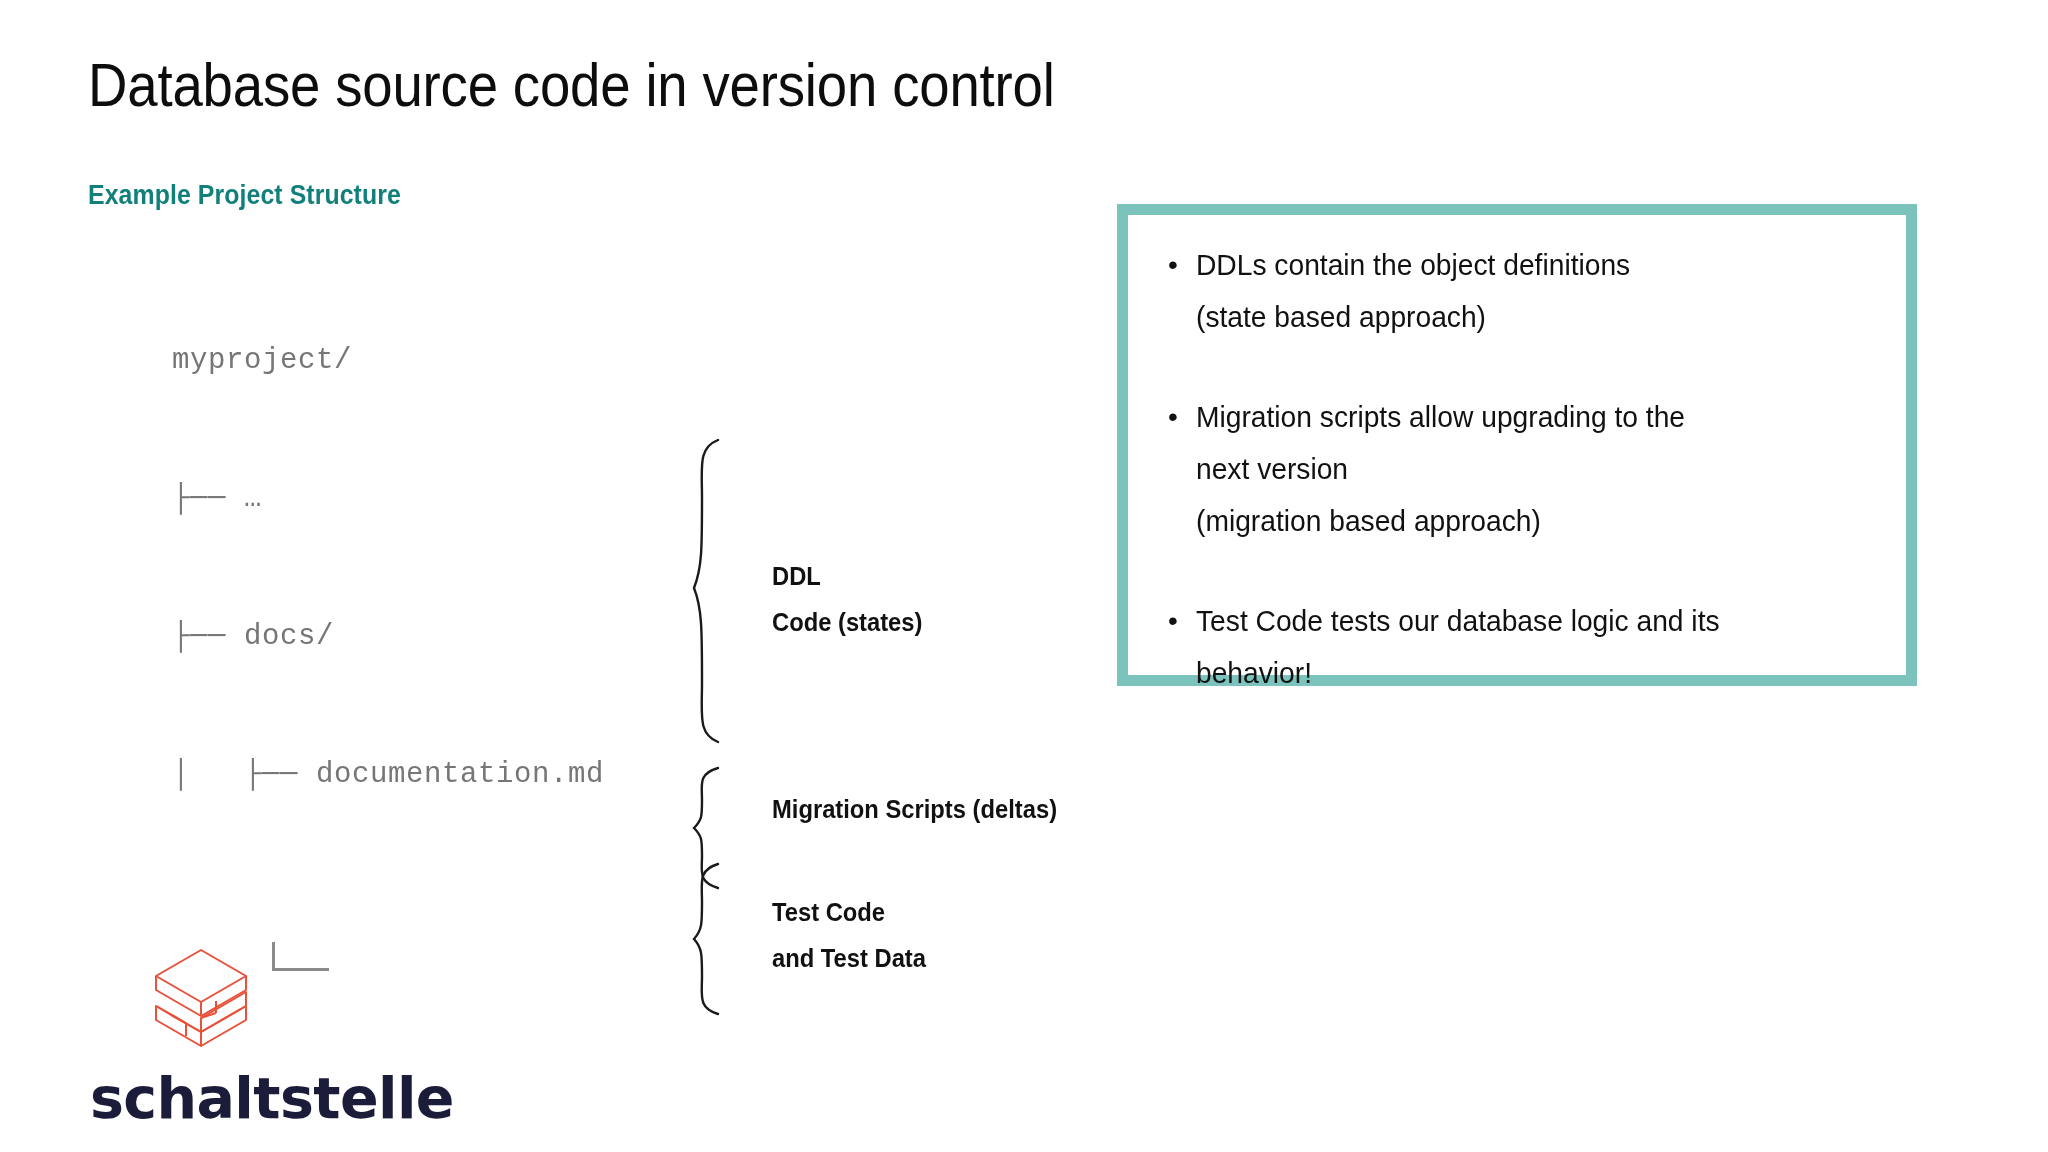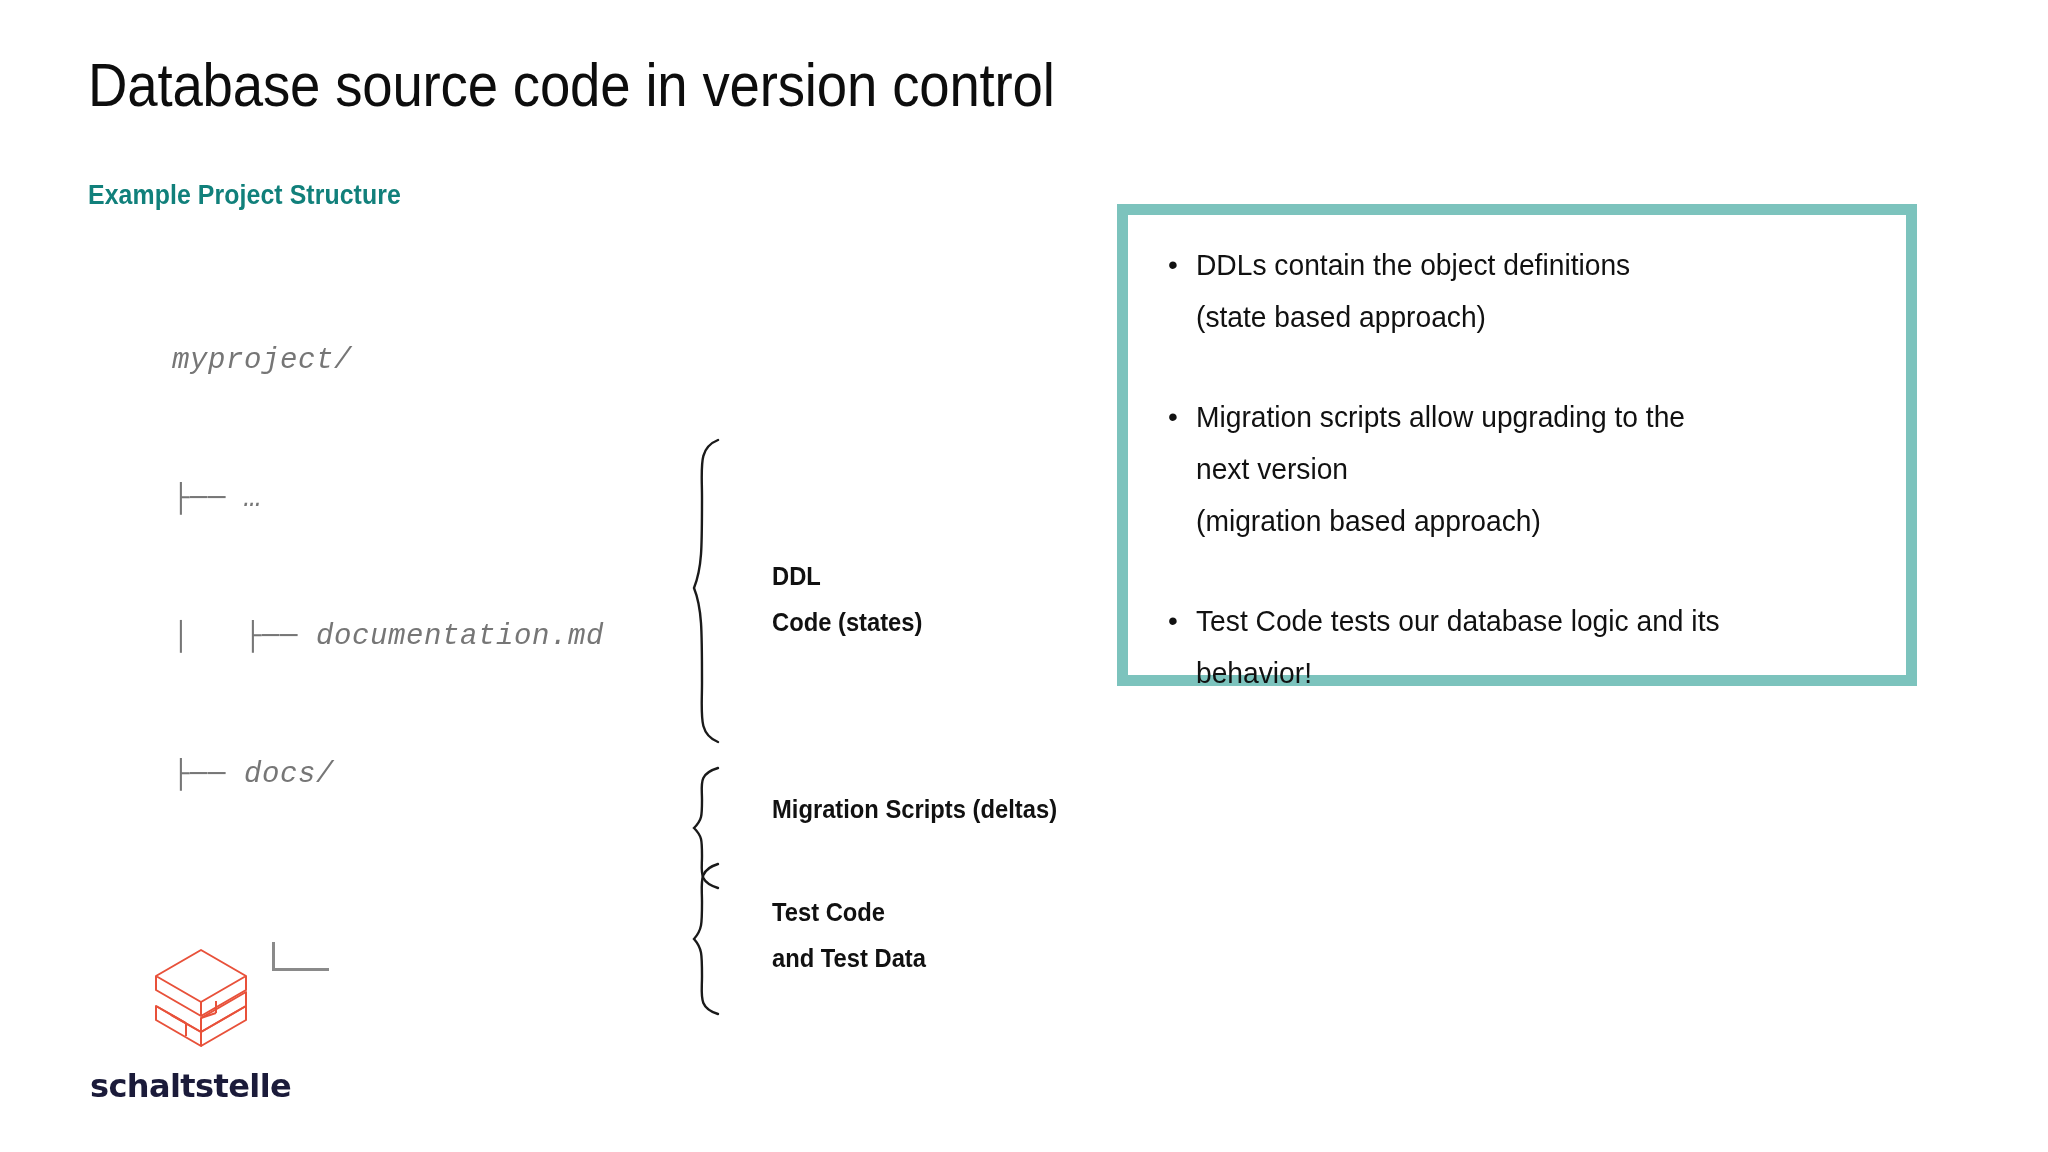--- a/index.html
+++ b/index.html
@@ -53,21 +53,20 @@
     font-family: "Liberation Mono", "DejaVu Sans Mono", monospace;
     font-size: 29px;
     line-height: 46px;
     color: #767676;
     white-space: pre;
     letter-spacing: 0.6px;
   }
   .tree-row {
     white-space: pre;
     height: 46px;
-    font-style: italic;
   }
 
   
   .brace-group {
     position: absolute;
   }
   .brace-svg { display: block; }
   .annot-label {
     position: absolute;
     font-size: 25px;
@@ -121,21 +120,21 @@
   
   #logo-block {
     position: absolute;
     left: 90px;
     top: 944px;
     width: 260px;
   }
   #logo-mark { display: block; margin-left: 56px; }
   #logo-wordmark {
     margin-top: 6px;
-    font-size: 32px;
+    font-size: 57px;
     font-weight: 600;
     color: #1b1b3a;
     letter-spacing: -0.6px;
     line-height: 1;
     font-family: "DejaVu Sans", sans-serif;
   }
 
   
   #corner-tick {
     position: absolute;
@@ -150,22 +149,22 @@
 </head>
 <body>
 
 <div id="slide-title">Database source code in version control</div>
 
 <div id="section-subtitle">Example Project Structure</div>
 
 <div id="project-tree">
   <div class="tree-row">myproject/</div>
   <div class="tree-row">├── …</div>
+  <div class="tree-row">├── docs/</div>
   <div class="tree-row">│   ├── documentation.md</div>
-  <div class="tree-row">├── docs/</div>
   
   
   
   
   
   
   
   
   
   

